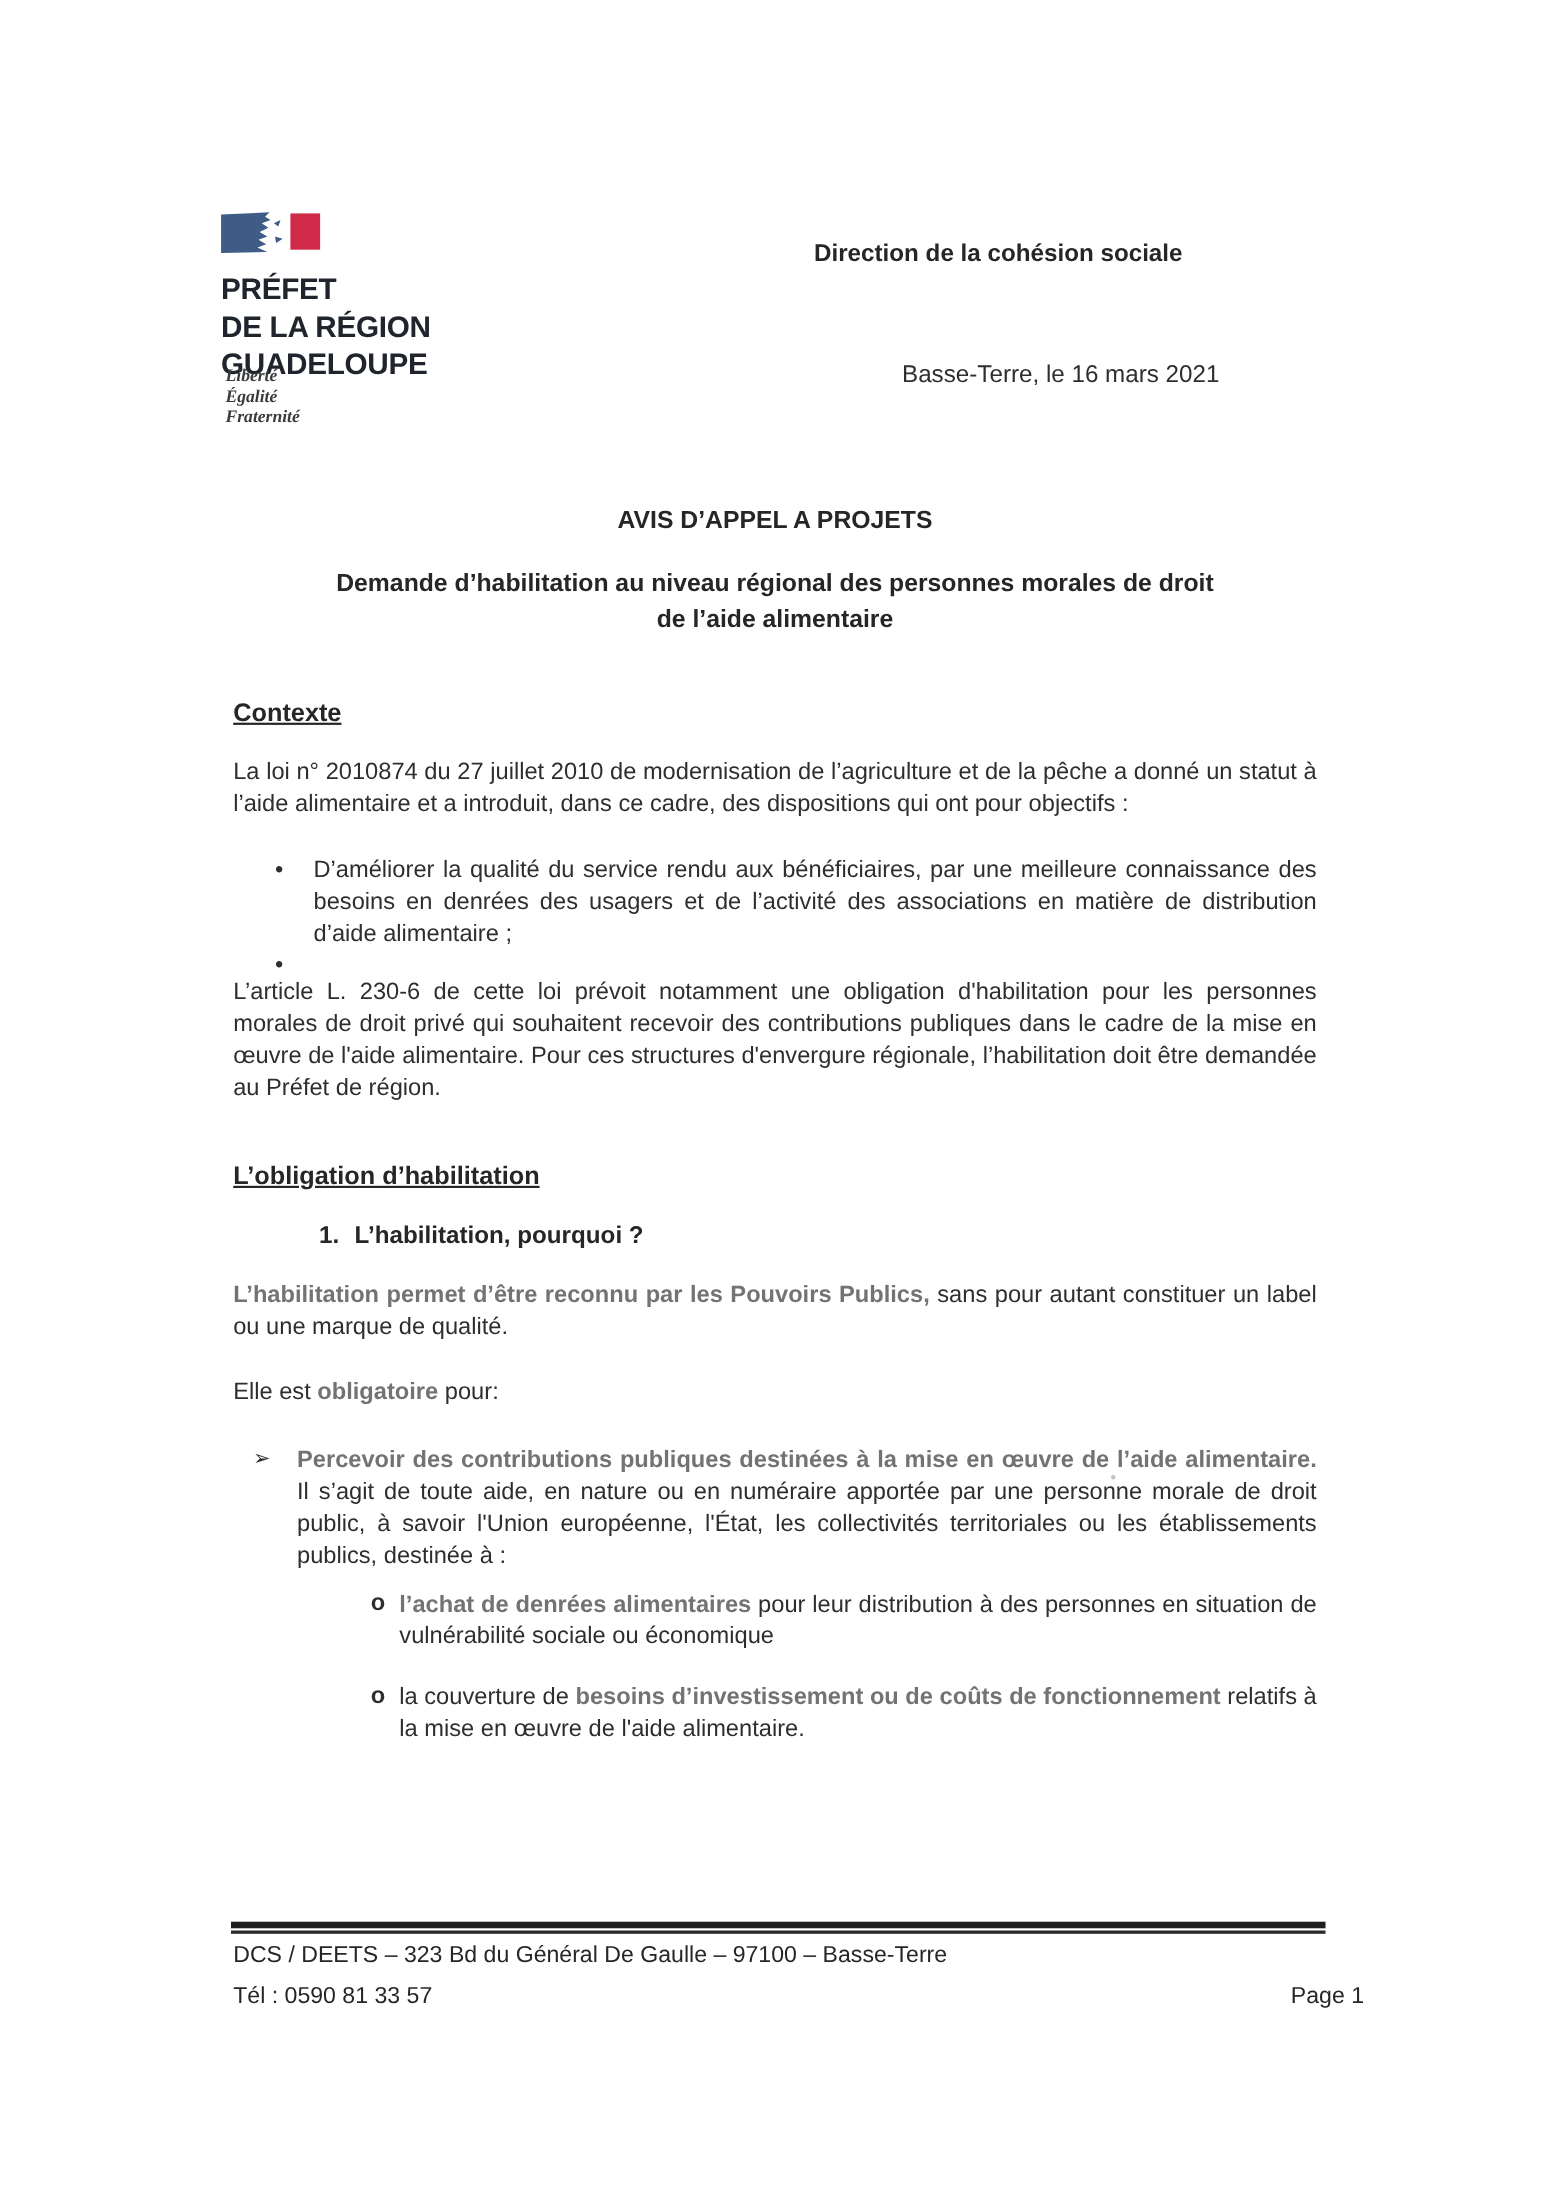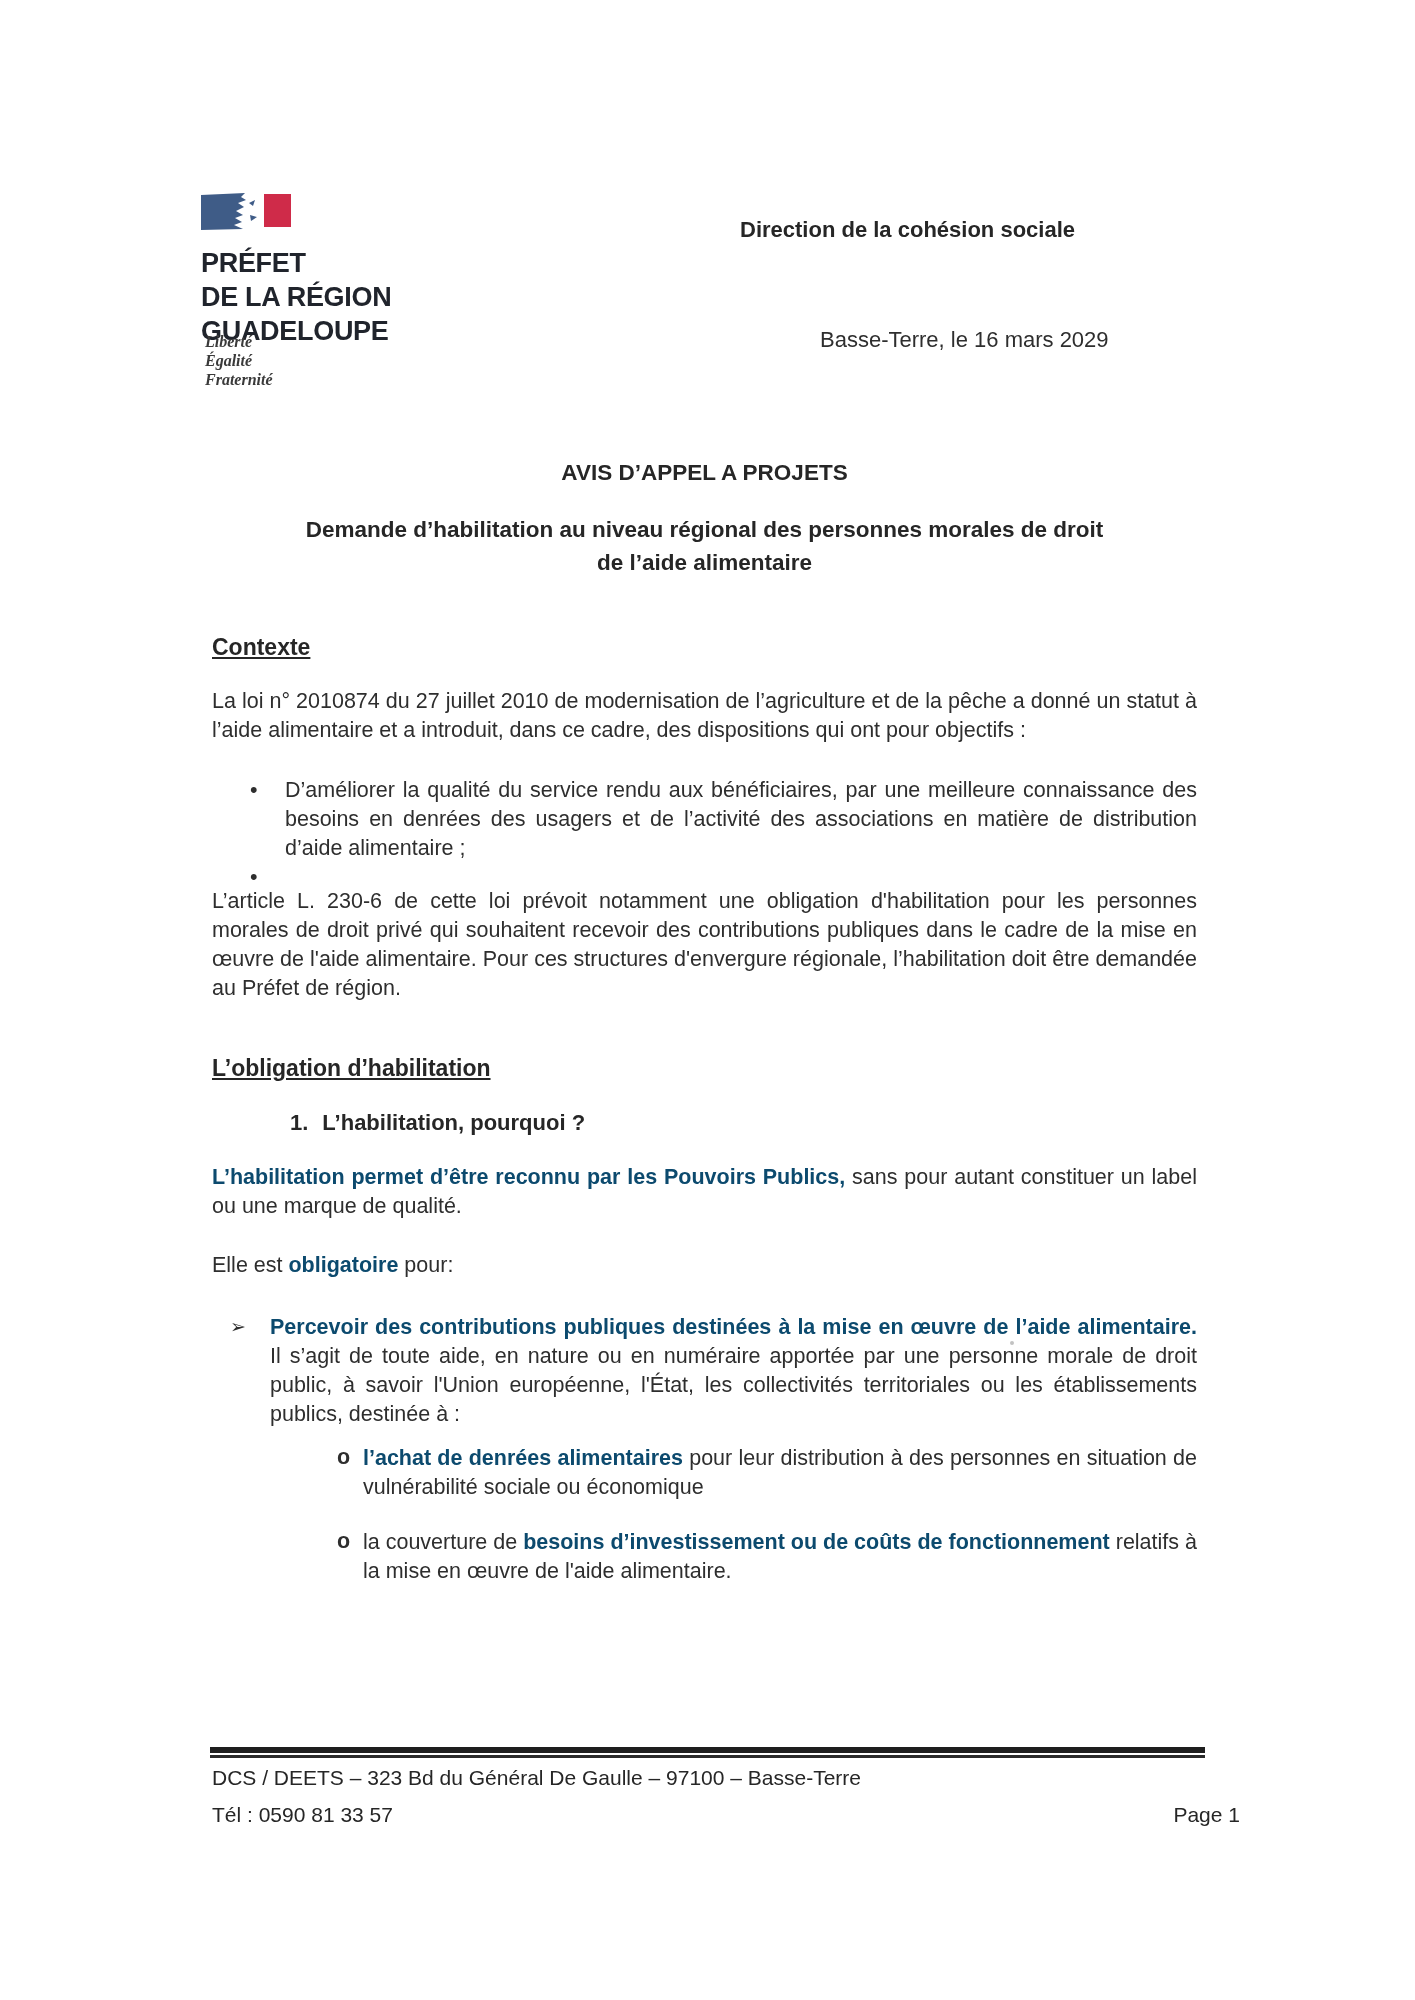--- a/index.html
+++ b/index.html
@@ -51,21 +51,21 @@
   .bullet-list { margin-top:31px; }
   .bullet-item { position:relative; padding-left:73px; }
   .bullet-item .marker { position:absolute; left:38px; top:0; }
   .numbered-heading {
     margin-top:28px; padding-left:78px;
     font-size:22px; font-weight:700; color:#262626;
   }
   .numbered-heading .num { margin-right:14px; }
   .para-habilitation { margin-top:27px; }
   .para-obligatoire { margin-top:30px; }
-  .bold { font-weight:700; color:#0c4a6e; }
+  .bold { font-weight:700; color:#737373; }
   .arrow-bullet { margin-top:33px; position:relative; padding-left:58px; }
   .arrow-bullet .marker {
     position:absolute; left:18px; top:-1px; font-size:19px; color:#2e2e2e;
   }
   .circle-bullet { position:relative; padding-left:151px; }
   .circle-bullet .marker { position:absolute; left:125px; top:-1px; font-weight:700; }
   .circle-bullet-1 { margin-top:15px; }
   .circle-bullet-2 { margin-top:26px; }
   
   .footer-rule { position:absolute; left:210px; top:1747px; width:995px; }
@@ -108,21 +108,21 @@
     <div>GUADELOUPE</div>
   </div>
 
   <div class="logo-motto">
     <div>Liberté</div>
     <div>Égalité</div>
     <div>Fraternité</div>
   </div>
 
   <div class="direction">Direction de la cohésion sociale</div>
-  <div class="dateline">Basse-Terre, le 16 mars 2029</div>
+  <div class="dateline">Basse-Terre, le 16 mars 2021</div>
 
   <div class="content">
 
     <div class="main-title">AVIS D’APPEL A PROJETS</div>
 
     <div class="subtitle">
       <div>Demande d’habilitation au niveau régional des personnes morales de droit</div>
       <div>de l’aide alimentaire</div>
     </div>
 

